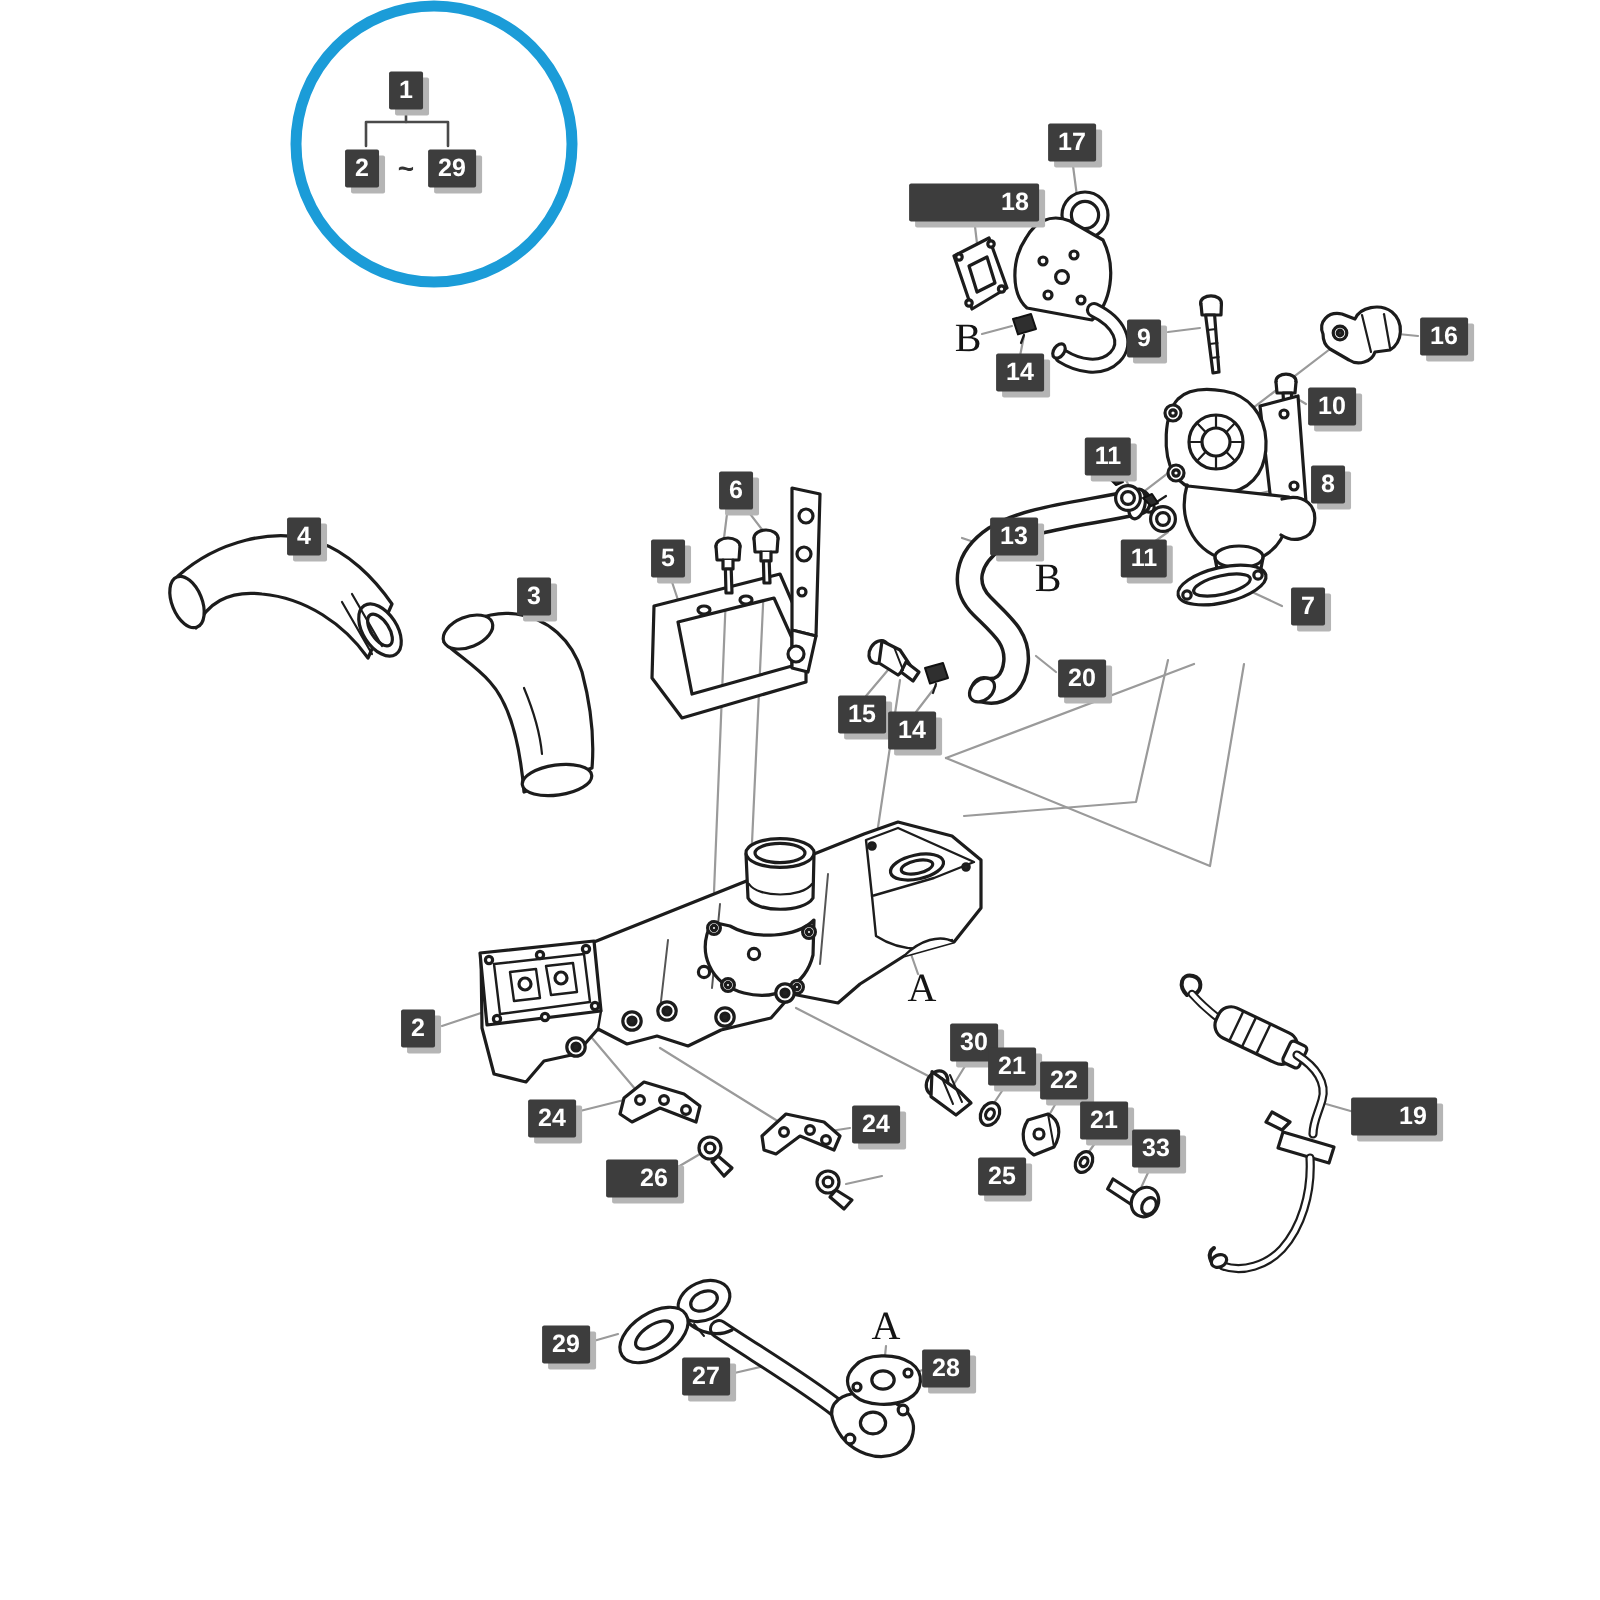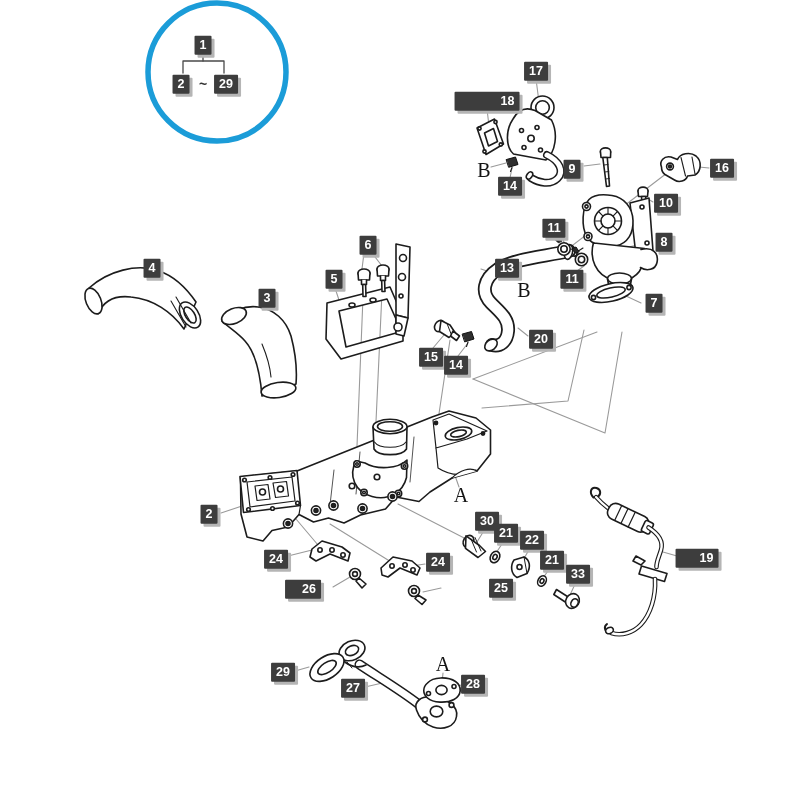--- a/index.html
+++ b/index.html
@@ -415,21 +415,21 @@
       <div class="part-label" style="left: 368px; top: 245px;">6</div>
       <div class="part-label" style="left: 209px; top: 514px;">2</div>
       <div class="part-label" style="left: 487px; top: 521px;">30</div>
       <div class="part-label" style="left: 506px; top: 533px;">21</div>
       <div class="part-label" style="left: 532px; top: 540px;">22</div>
       <div class="part-label" style="left: 552px; top: 560px;">21</div>
       <div class="part-label" style="left: 578px; top: 574px;">33</div>
       <div class="part-label" style="left: 276px; top: 559px;">24</div>
       <div class="part-label" style="left: 438px; top: 562px;">24</div>
       <div class="part-label" style="left: 453px; top: 588px; margin-left: 48px;">25</div>
-      <div class="part-label" style="left: 303px; top: 589px; padding-left: 17px;">26</div>
+      <div class="part-label" style="left: 321px; top: 589px; padding-left: 17px;">26</div>
       <div class="part-label" style="left: 697px; top: 558px; padding-left: 24px;">19</div>
       <div class="part-label" style="left: 283px; top: 672px;">29</div>
       <div class="part-label" style="left: 353px; top: 688px;">27</div>
       <div class="part-label" style="left: 473px; top: 684px;">28</div>
     </div>
 <div id="letters-layer">
       <div class="ref-letter" style="left: 484px; top: 170px;">B</div>
       <div class="ref-letter" style="left: 524px; top: 290px;">B</div>
       <div class="ref-letter" style="left: 461px; top: 495px;">A</div>
       <div class="ref-letter" style="left: 443px; top: 664px;">A</div>

